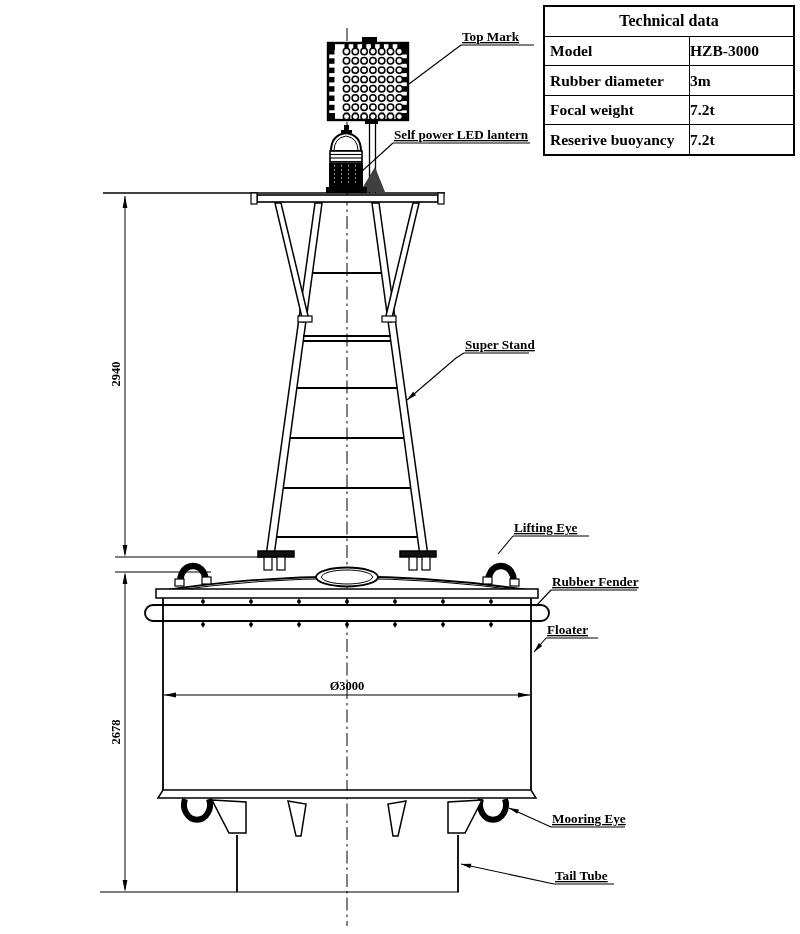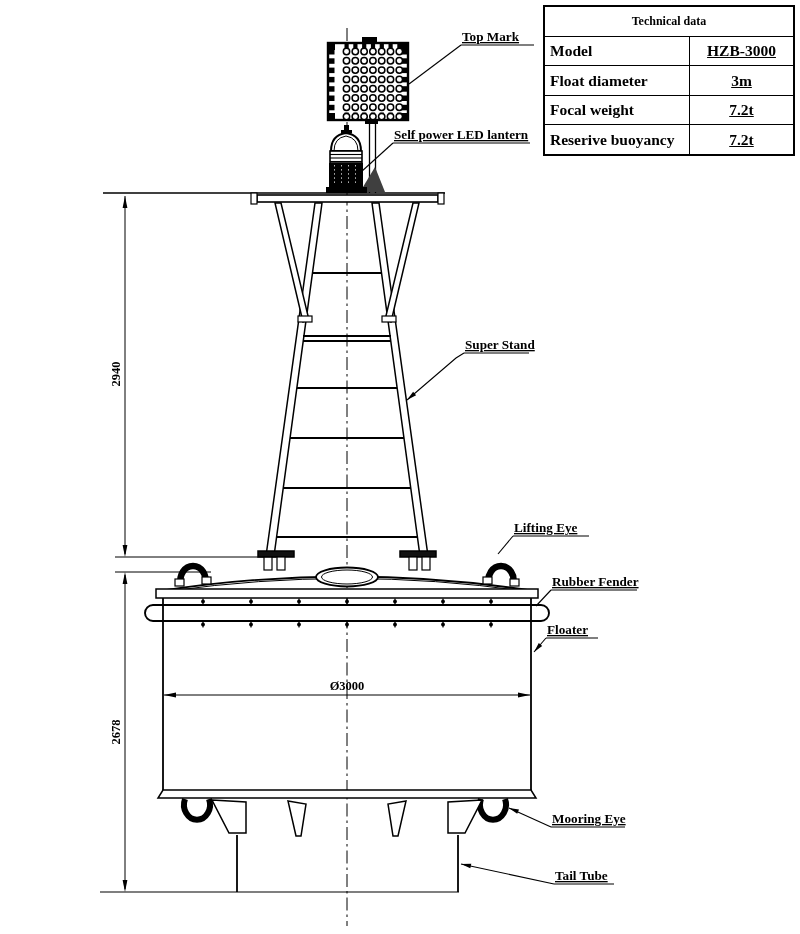--- a/index.html
+++ b/index.html
@@ -8,22 +8,22 @@
   .canvas svg{position:absolute;left:0;top:0;}
   svg text{fill:#000;font-family:"Liberation Serif",serif;font-weight:bold;}
   .lbl{font-size:13.2px;text-decoration:underline;}
   .dim{font-size:12.5px;}
   
   .tech-table{position:absolute;left:543px;top:5px;width:252px;border-collapse:collapse;
               background:#fff;color:#000;}
   .tech-table th,.tech-table td{border:1.6px solid #000;font-weight:bold;
               font-size:15.5px;height:28.5px;padding:0 8px 0 5px;line-height:1;}
   .tech-table{border:2.5px solid #000;}
-  .tech-table th{text-align:center;font-size:12px;padding:0;}
-  .tech-table td.val{width:103px;text-align:center;padding:0;text-decoration:underline;}
+  .tech-table th{text-align:center;font-size:16px;padding:0;}
+  .tech-table td.val{width:103px;padding:0;}
 </style>
 </head>
 <body>
 
 <div class="canvas">
 
 <svg width="800" height="934" viewBox="0 0 800 934">
   <g stroke="#000" fill="none" stroke-linecap="butt">
 
     <line x1="347" y1="28" x2="347" y2="926" stroke-width="1" stroke-dasharray="13 4 2.5 4"></line>
@@ -358,21 +358,21 @@
 <table class="tech-table">
   <tbody>
   <tr>
           <th colspan="2">Technical data</th>
         </tr>
   <tr>
           <td>Model</td>
           <td class="val">HZB-3000</td>
         </tr>
   <tr>
-          <td>Float diameter</td>
+          <td>Rubber diameter</td>
           <td class="val">3m</td>
         </tr>
   <tr>
           <td>Focal weight</td>
           <td class="val">7.2t</td>
         </tr>
   <tr>
           <td>Reserive buoyancy</td>
           <td class="val">7.2t</td>
         </tr>

